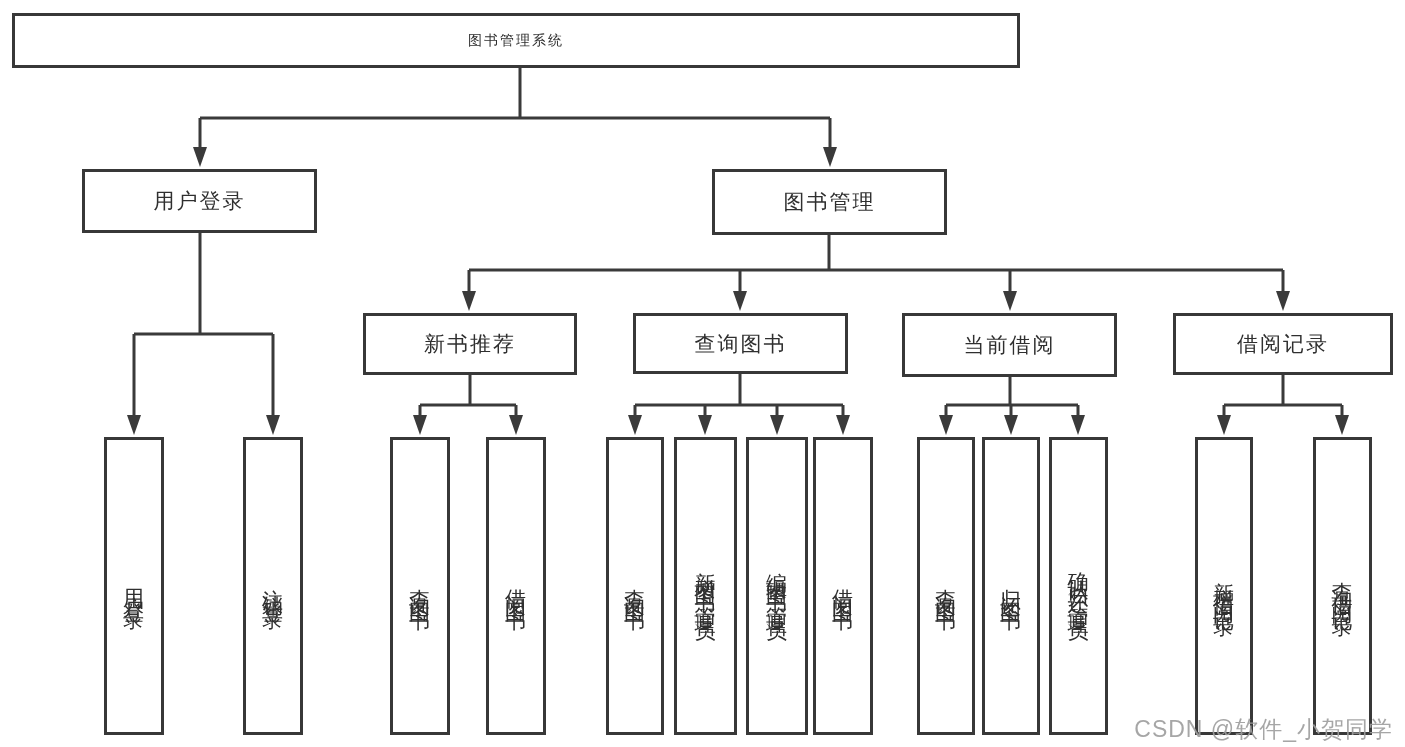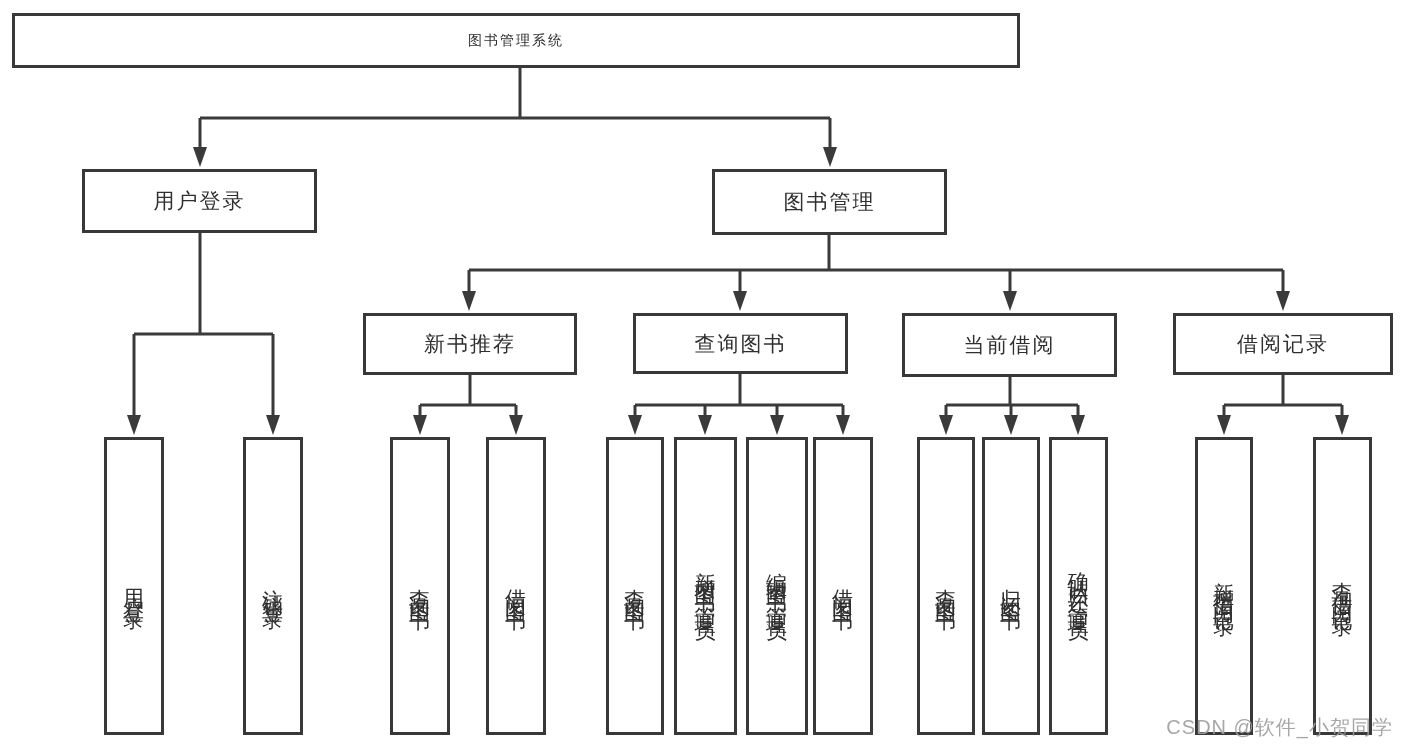--- a/index.html
+++ b/index.html
@@ -29,21 +29,21 @@
   .vlabel{
     writing-mode:vertical-rl;
     font-size:21px;
     color:#2f2f2f;
     letter-spacing:7px;
     line-height:1;
   }
   .watermark{
     position:absolute;
     right:12px;top:714px;
-    font-size:20px;
+    font-size:23px;
     color:rgba(158,158,158,0.92);
     letter-spacing:1px;
     z-index:2;
     white-space:nowrap;
   }
 </style>
 </head>
 <body>
 
 <div class="canvas">

